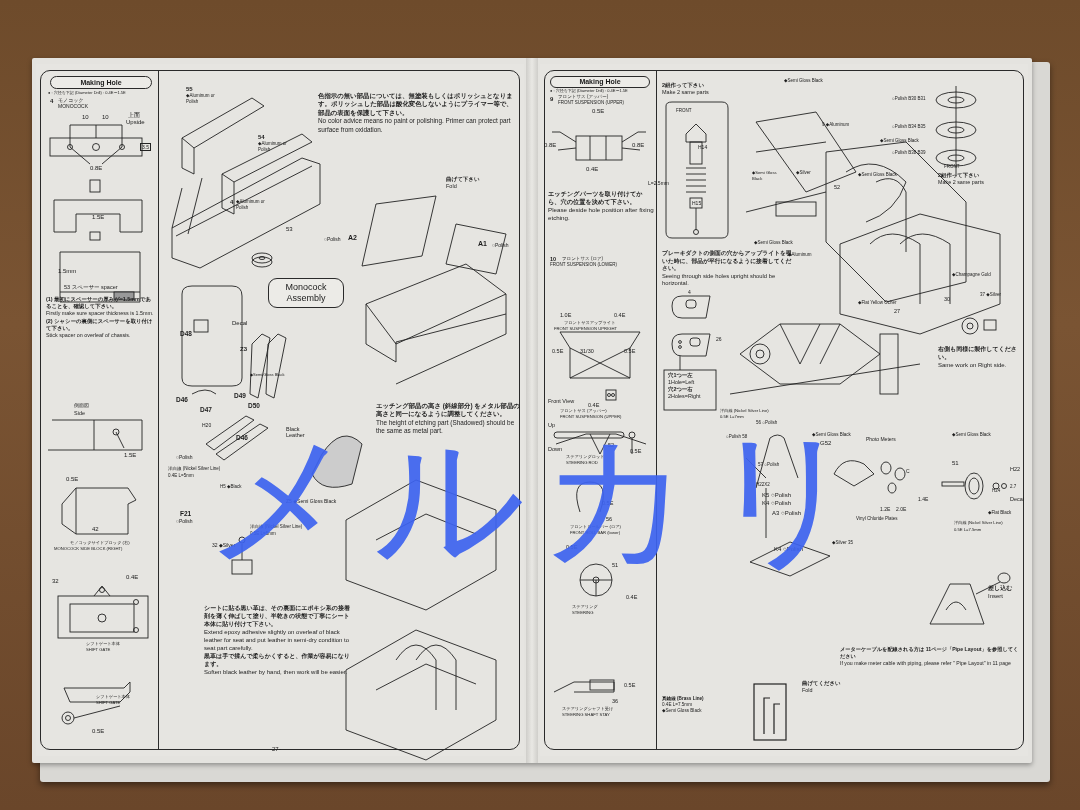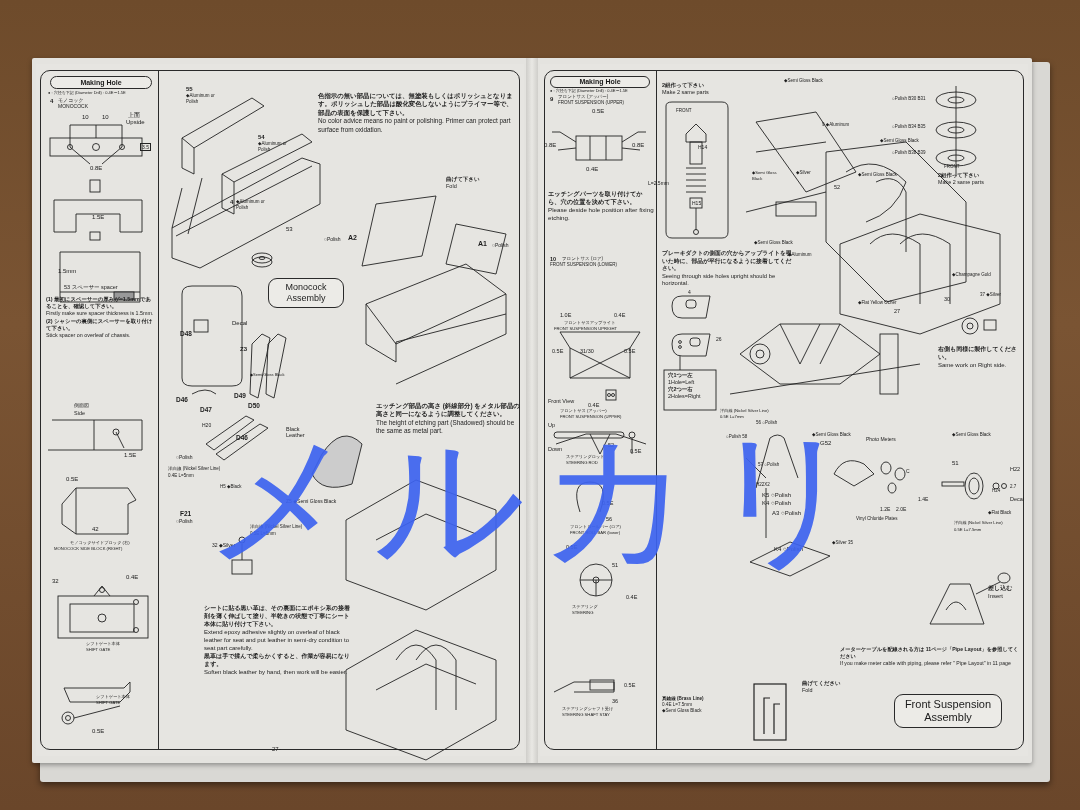--- a/index.html
+++ b/index.html
@@ -514,17 +514,16 @@
       <span class="en">◆Semi Gloss Black</span>
     </div>
     <svg class="draw" style="left:214px;top:620px;" width="40" height="60">
       <g fill="none" stroke="#222" stroke-width="1.2">
         <rect x="0" y="0" width="32" height="56"></rect>
         <path d="M10 50 v-36 h6"></path>
           <path d="M20 50 v-30 h6"></path>
       </g>
     </svg>
 
-    <div class="assembly-box" style="left:354px;top:630px;width:94px;">Front Suspension Assembly</div>
   </div>
 </div>
 
 <div class="watermark">メルカリ</div>
 
 </body></html>

